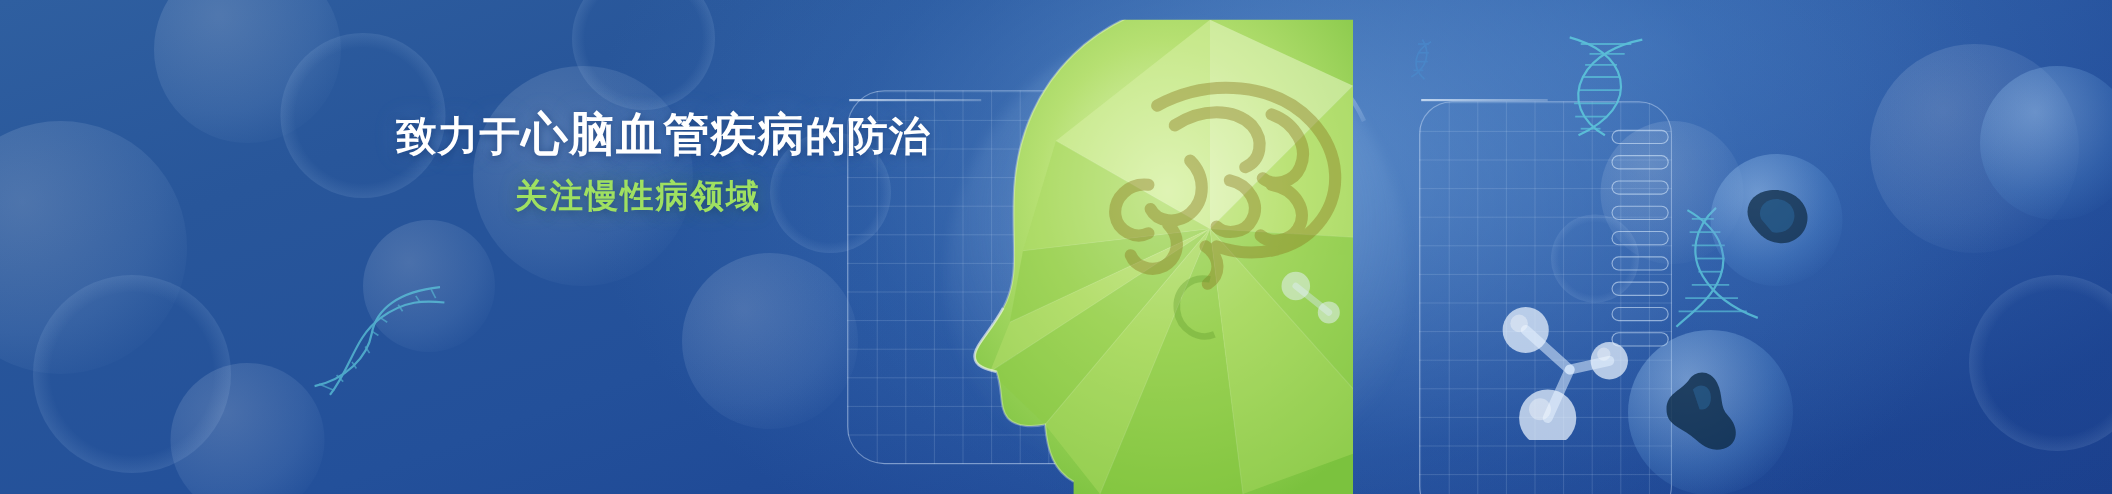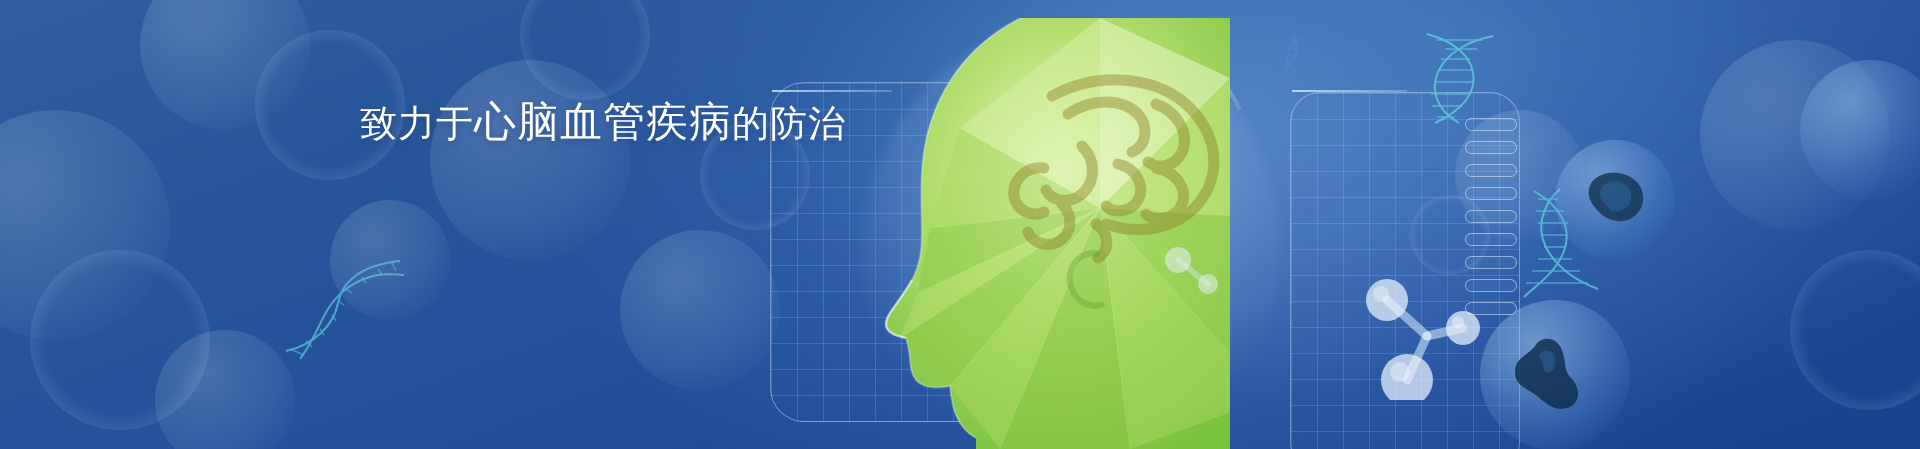--- a/index.html
+++ b/index.html
@@ -67,21 +67,21 @@
 
   
   .cell { position:absolute; border-radius:50%; pointer-events:none; }
 
   
   .copy {
     position:absolute; left:360px; top:96px; width:440px;
     text-align:center;
   }
   .headline {
-    font-size:37px; font-weight:normal; color:#ffffff;
+    font-size:37px; font-weight:bold; color:#ffffff;
     letter-spacing:1px; line-height:1.26;
     white-space:nowrap;
     text-shadow:0 2px 8px rgba(10,40,95,0.55), 0 0 22px rgba(130,180,240,0.30);
   }
   .headline .accent {
     font-size:42px;
     color:#ffffff;
   }
   .subline {
     margin-top:9px;
@@ -337,15 +337,16 @@
     <path d="M34,24 C40,18 48,20 50,28 C52,38 46,44 40,42" fill="#2f74ad" fill-opacity="0.40"></path>
   </svg>
 
   <div class="cell" style="left:1800px; top:60px; width:140px; height:140px;
               background:radial-gradient(circle at 36% 30%, rgba(175,212,248,0.40) 0%, rgba(85,140,205,0.26) 55%, rgba(40,90,165,0.08) 80%, rgba(255,255,255,0) 100%);"></div>
 
   <div class="copy">
     <div class="headline">
       <span>致力于</span><span class="accent">心脑血管疾病</span><span>的防治</span>
     </div>
+    <div class="subline">关注慢性病领域</div>
   </div>
 
 </div>
 
 </body></html>

